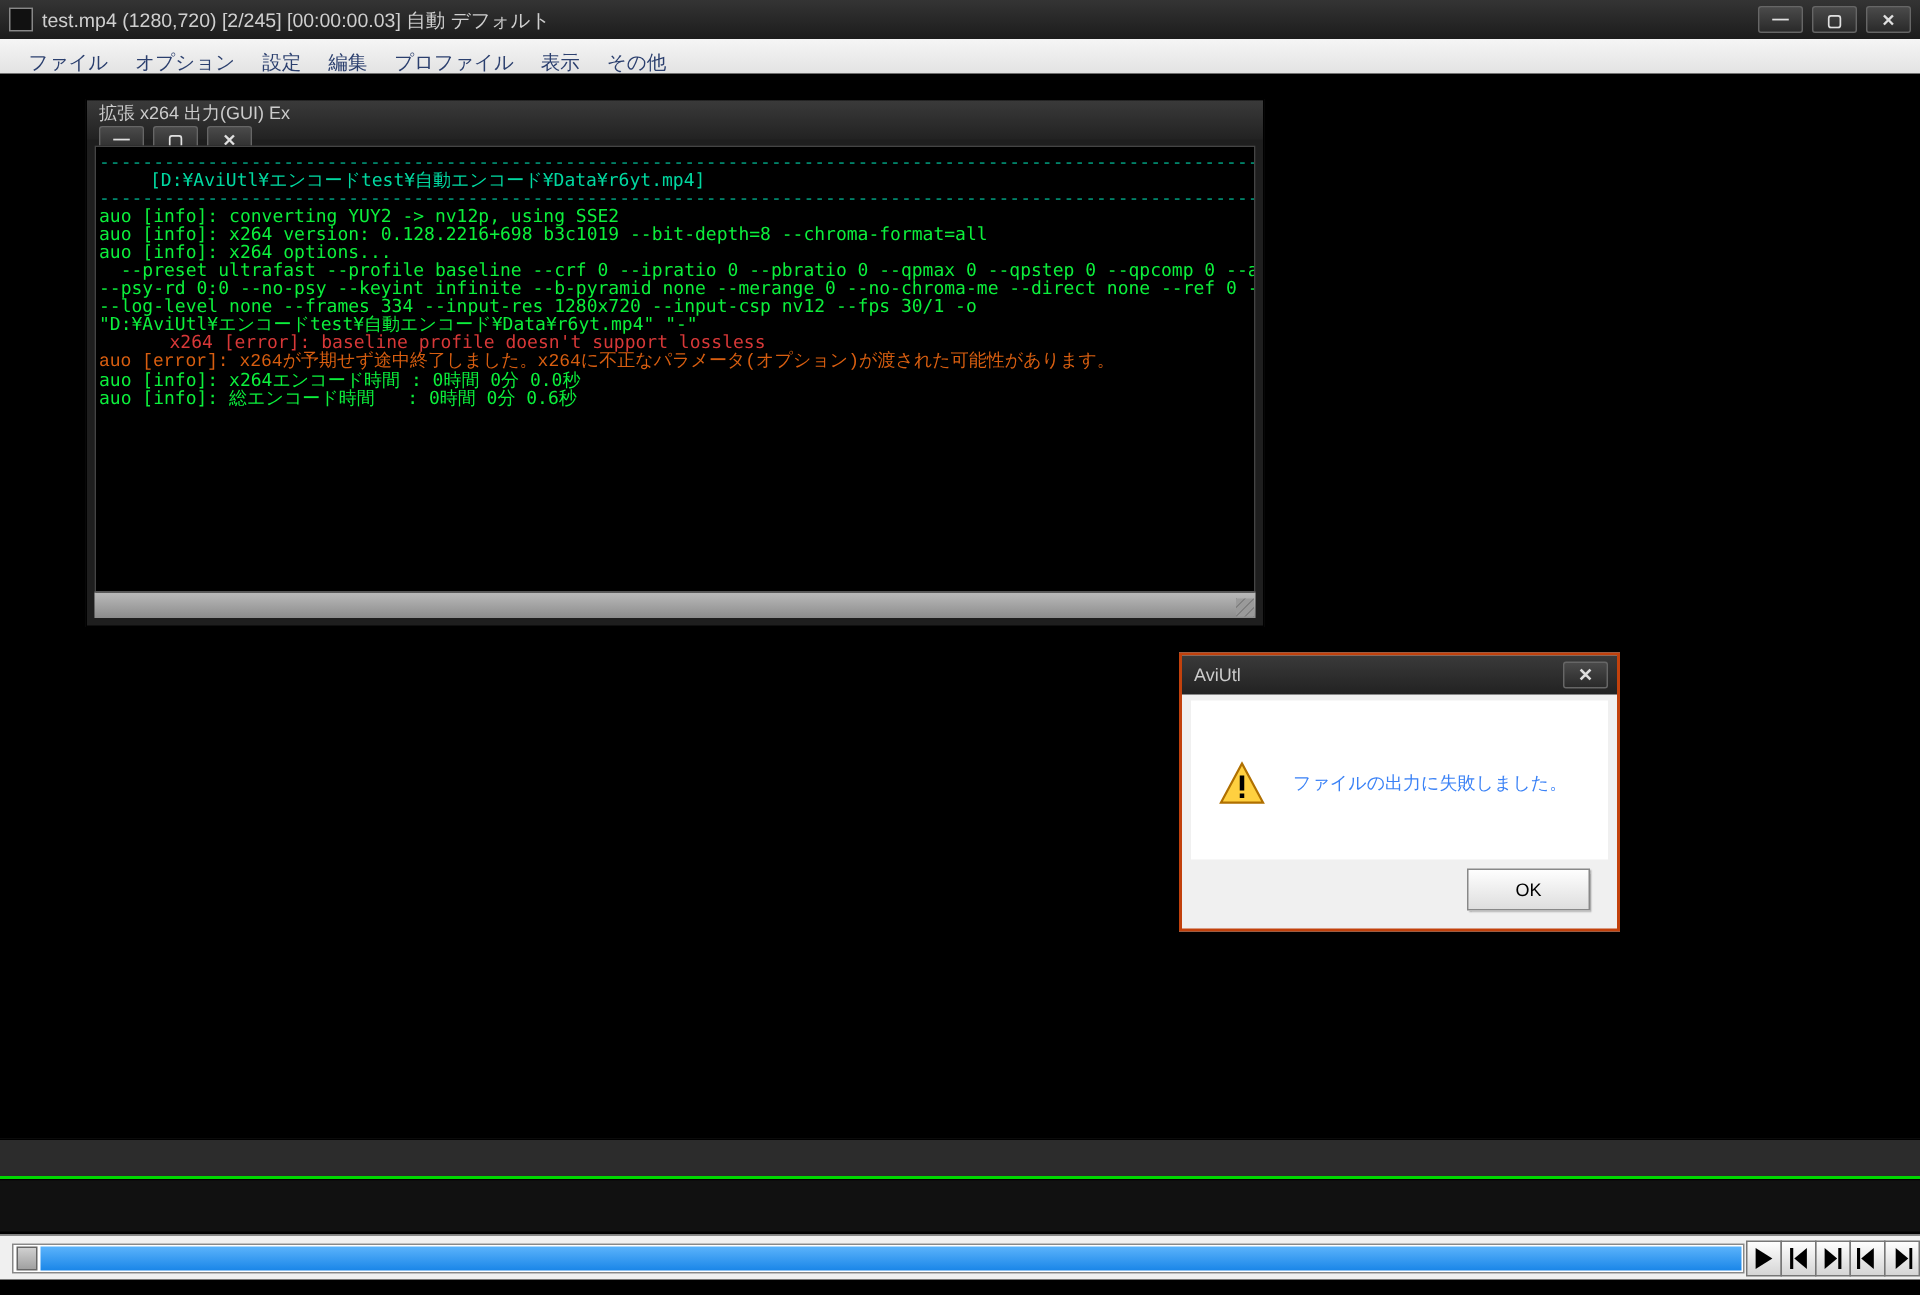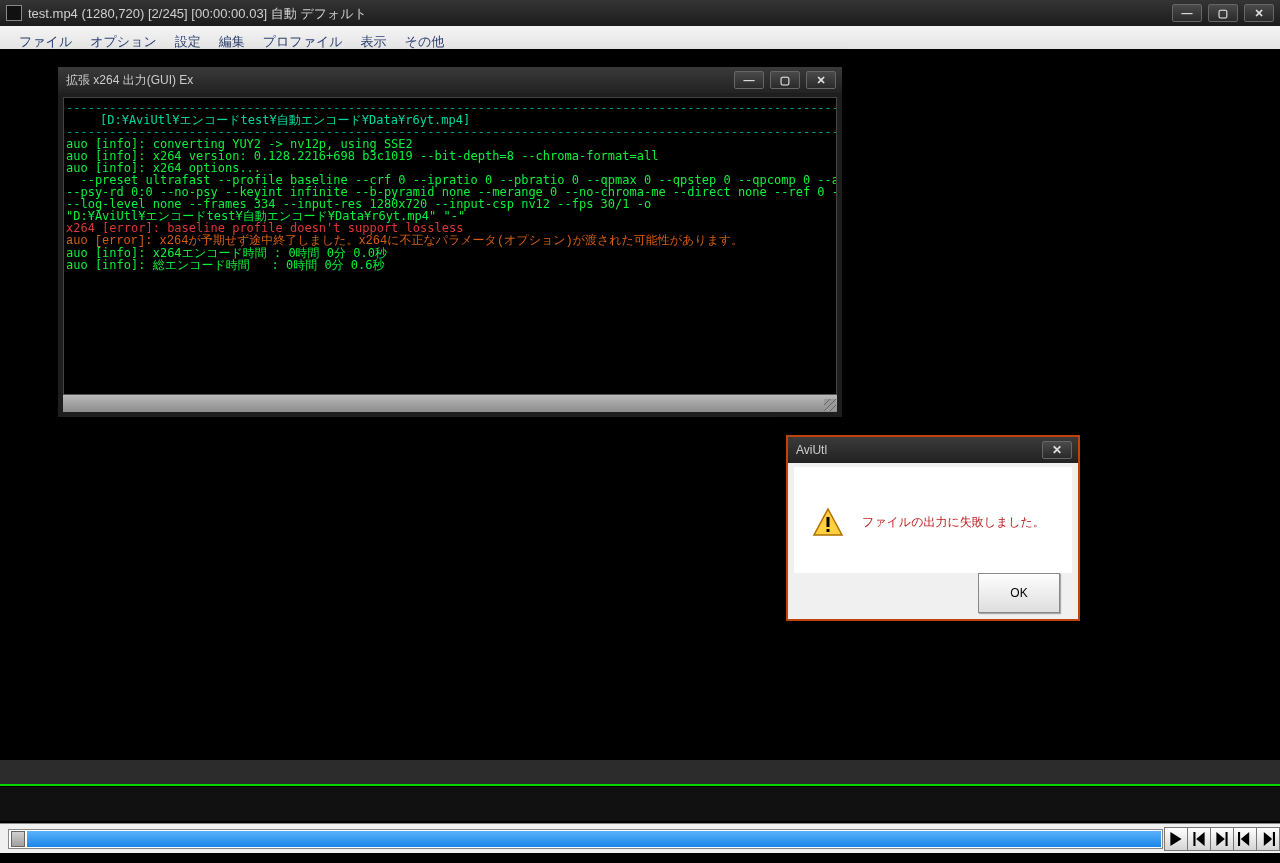--- a/index.html
+++ b/index.html
@@ -95,34 +95,34 @@
 
 .console-win{
   position:absolute; left:57px; top:66px; width:786px; height:352px;
   background:#1e1e1e;
   border:1px solid #000;
   box-shadow:0 0 10px 4px rgba(0,0,0,.8);
 }
 .console-title{
   height:26px;
   background:linear-gradient(#3a3a3a,#222);
-  display:flex; align-items:center; color:#ccc; padding-left:8px;
+  display:flex; color:#ccc; padding-left:8px;flex-direction:column;
 }
 .console-title .t{ flex:1; font-size:12px;}
 .console-body{
   position:absolute; left:5px; top:30px; right:5px; bottom:5px;
   background:#000; border:1px solid #444;
   font-family:"MS Gothic",Consolas,monospace;
   font-size:12px; line-height:12px;
   color:#0cf03c; padding:4px 2px;
   overflow:hidden; white-space:pre;
 }
 .console-body .dash{ color:#00a080;}
 .console-body .path{ color:#00d8a0;margin-left:34px;}
-.console-body .err{ color:#d83838;}
+.console-body .err{ color:#d83838;margin-left:47px;}
 .console-body .err2{ color:#d85e10;font-family:Liberation Mono, monospace;}
 .console-scroll{
   position:absolute; left:5px; right:5px; bottom:5px; height:18px;
   background:linear-gradient(#bababa,#8c8c8c);
   border-top:1px solid #555;
 }
 .console-grip{
   position:absolute; right:6px; bottom:6px; width:12px; height:12px;
   background:
     linear-gradient(135deg,transparent 45%,#666 45%,#666 55%,transparent 55%) 0 0/6px 6px,
@@ -148,28 +148,28 @@
   border:1px solid #666; border-radius:2px;
   color:#e0e0e0; display:flex;align-items:center;justify-content:center;
   font-weight:bold; cursor:pointer;
 }
 .alert-body{
   position:absolute; left:6px; top:30px; right:6px; height:112px;
   background:#fff; border-bottom:1px solid #ccc;
   display:flex; align-items:center; padding:0 18px;
 }
 .warn-icon{ width:32px; height:32px; margin-right:18px;}
-.alert-msg{ font-size:12px; color:#b91c1c;}
+.alert-msg{ font-size:12px; color:#3b82f6;}
 .alert-foot{
   position:absolute; left:6px; right:6px; bottom:6px; height:40px;
   background:#f0f0f0;
   display:flex; align-items:center; justify-content:flex-end; padding-right:12px;
 }
 .okbtn{
-  width:82px; height:40px;
+  width:82px; height:28px;
   background:linear-gradient(#fefefe,#dedede);
   border:1px solid #888;
   cursor:pointer; font-size:12px;
   box-shadow:1px 1px 1px #aaa;
 }
 </style>
 </head>
 <body>
 
 <div class="titlebar">

